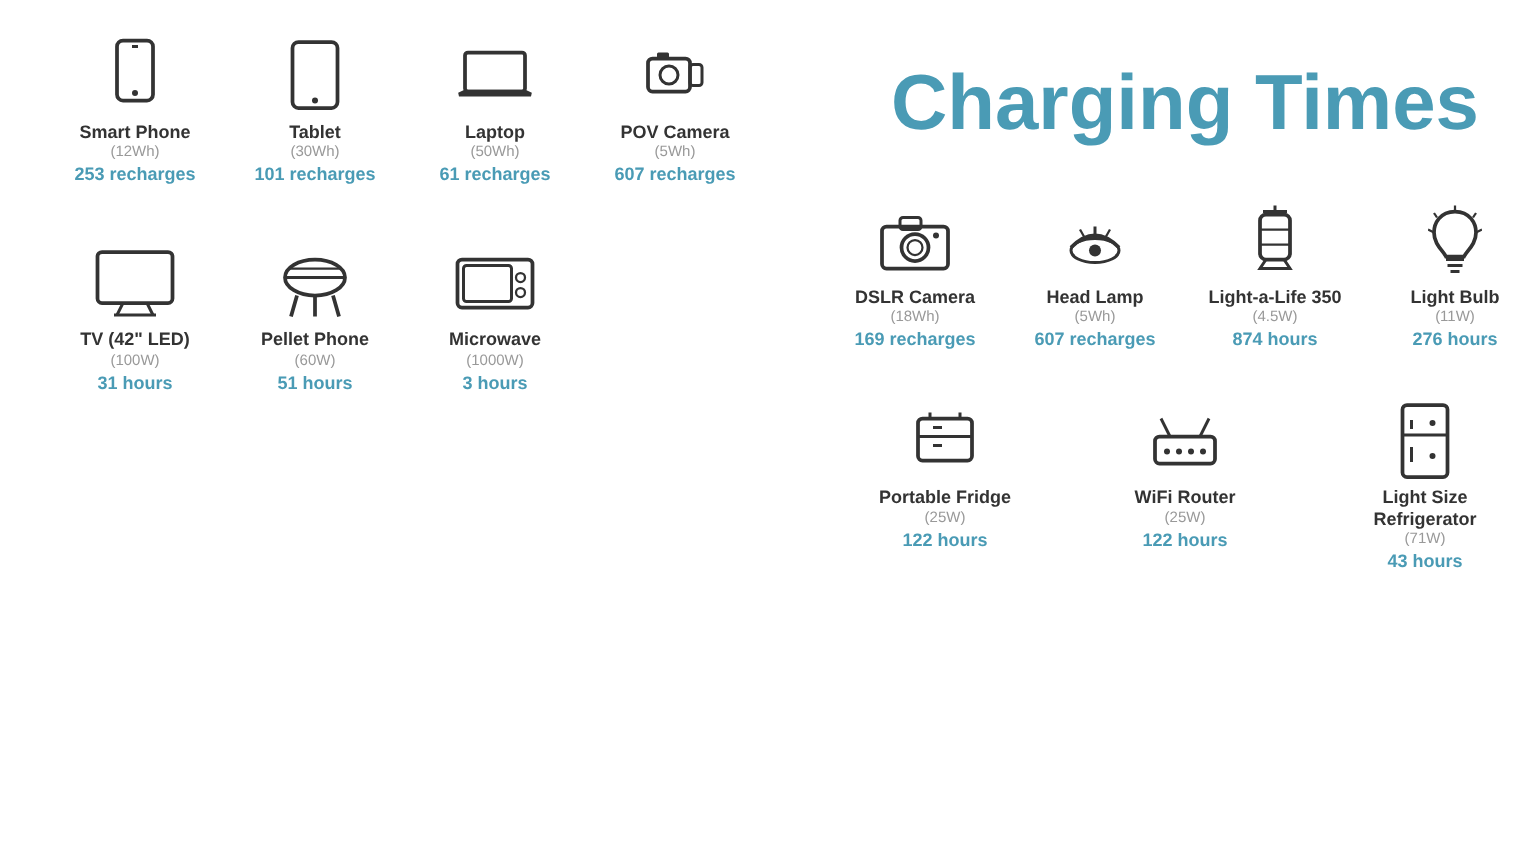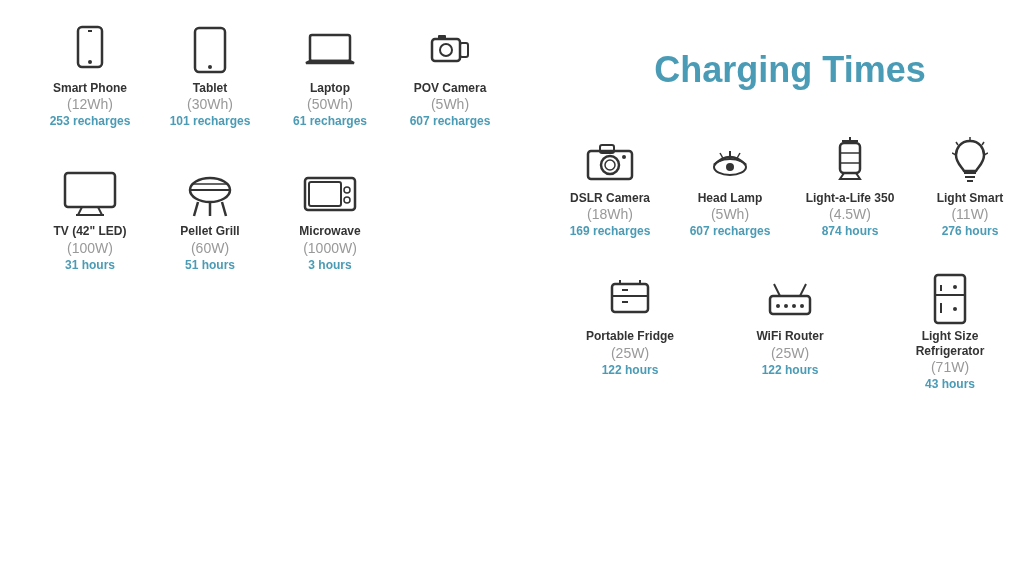--- a/index.html
+++ b/index.html
@@ -29,21 +29,21 @@
       flex-direction: column;
       gap: 10px;
     }
     .title-row {
       display: flex;
       align-items: center;
       justify-content: center;
       height: 100px;
     }
     .charging-title {
-      font-size: 36px;
+      font-size: 52px;
       font-weight: 700;
       color: #4a9bb5;
       line-height: 1.1;
     }
     .device-row {
       display: flex;
       gap: 0px;
     }
     .device-item {
       display: flex;
@@ -63,21 +63,21 @@
     .icon-area svg {
       fill: #333;
     }
     .device-name {
       font-size: 12px;
       font-weight: 600;
       color: #333;
       line-height: 1.2;
     }
     .device-watt {
-      font-size: 14px;
+      font-size: 10px;
       color: #999;
       margin-top: 1px;
       margin-bottom: 2px;
     }
     .device-stat {
       font-size: 12px;
       font-weight: 700;
       color: #4a9bb5;
     }
   </style>
@@ -157,21 +157,21 @@
       <div class="icon-area">
             <svg width="52" height="48" viewBox="0 0 52 48">
               <ellipse cx="26" cy="20" rx="20" ry="12" fill="none" stroke="#333" stroke-width="2.5"></ellipse>
               <line x1="6" y1="20" x2="46" y2="20" stroke="#333" stroke-width="2"></line>
               <line x1="14" y1="32" x2="10" y2="46" stroke="#333" stroke-width="2.5"></line>
               <line x1="38" y1="32" x2="42" y2="46" stroke="#333" stroke-width="2.5"></line>
               <line x1="26" y1="32" x2="26" y2="46" stroke="#333" stroke-width="2.5"></line>
               <line x1="8" y1="14" x2="44" y2="14" stroke="#333" stroke-width="1.5"></line>
             </svg>
           </div>
-      <div class="device-name">Pellet Grill</div>
+      <div class="device-name">Pellet Phone</div>
       <div class="device-watt">(60W)</div>
       <div class="device-stat">51 hours</div>
     </div>
         <div class="device-item">
       <div class="icon-area">
             <svg width="54" height="40" viewBox="0 0 54 40">
               <rect x="2" y="4" width="50" height="32" rx="3" fill="none" stroke="#333" stroke-width="2.5"></rect>
               <rect x="6" y="8" width="32" height="24" rx="2" fill="none" stroke="#333" stroke-width="2"></rect>
               <circle cx="44" cy="16" r="3" fill="none" stroke="#333" stroke-width="1.5"></circle>
               <circle cx="44" cy="26" r="3" fill="none" stroke="#333" stroke-width="1.5"></circle>
@@ -242,21 +242,21 @@
               <line x1="12" y1="38" x2="24" y2="38" stroke="#333" stroke-width="2"></line>
               <line x1="13" y1="42" x2="23" y2="42" stroke="#333" stroke-width="2"></line>
               <line x1="15" y1="46" x2="21" y2="46" stroke="#333" stroke-width="2"></line>
               <line x1="4" y1="20" x2="0" y2="18" stroke="#333" stroke-width="1.5"></line>
               <line x1="32" y1="20" x2="36" y2="18" stroke="#333" stroke-width="1.5"></line>
               <line x1="18" y1="6" x2="18" y2="2" stroke="#333" stroke-width="1.5"></line>
               <line x1="6" y1="10" x2="4" y2="7" stroke="#333" stroke-width="1.5"></line>
               <line x1="30" y1="10" x2="32" y2="7" stroke="#333" stroke-width="1.5"></line>
             </svg>
           </div>
-      <div class="device-name">Light Smart</div>
+      <div class="device-name">Light Bulb</div>
       <div class="device-watt">(11W)</div>
       <div class="device-stat">276 hours</div>
     </div>
       </div>
 
     <div class="device-row" id="right-row2" style="justify-content:space-around; margin-top:15px;">
         <div class="device-item">
       <div class="icon-area">
             <svg width="44" height="42" viewBox="0 0 44 42">
               <rect x="4" y="6" width="36" height="28" rx="3" fill="none" stroke="#333" stroke-width="2.5"></rect>

